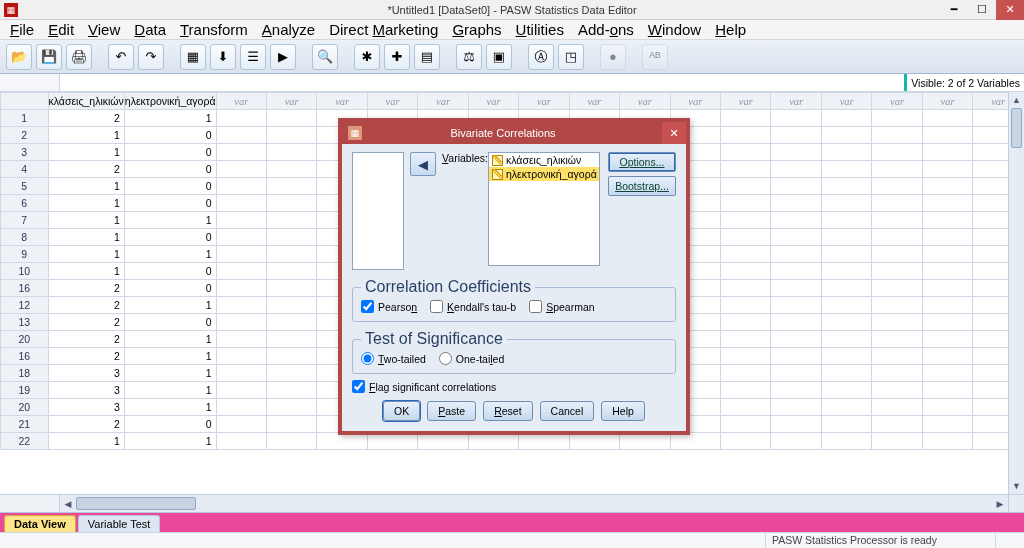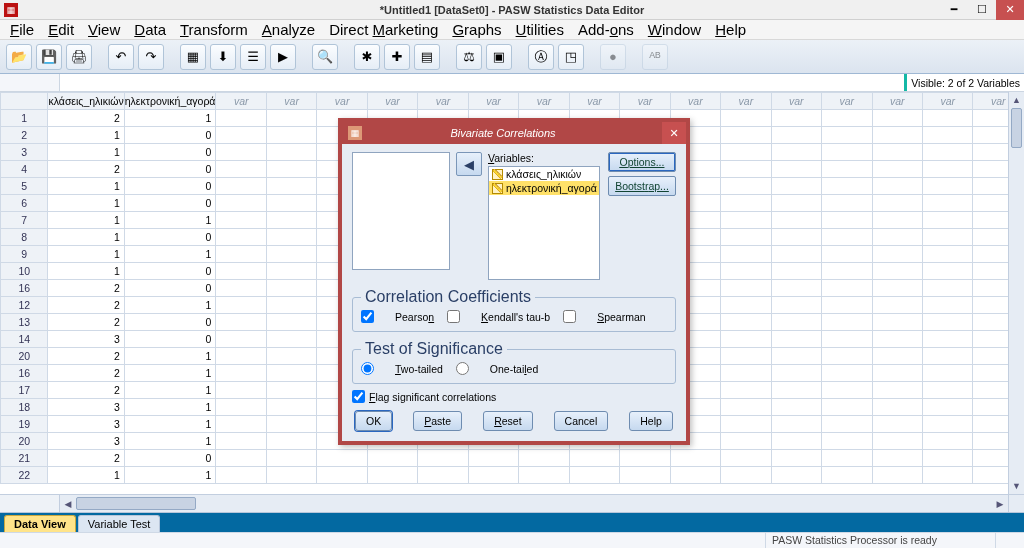--- a/index.html
+++ b/index.html
@@ -1,21 +1,21 @@
 <!DOCTYPE html>
 <html><head>
 <meta charset="utf-8">
 <style>
   * { box-sizing: border-box; margin: 0; padding: 0; font-family: Arial, sans-serif; }
   html, body { width: 1024px; height: 548px; overflow: hidden; background: #fff; font-size: 11px; }
 
   
   .titlebar { height: 20px; background: #f0f0f0; display: flex; align-items: center; position: relative; border-bottom: 1px solid #d0d0d0; }
   .titlebar .app-icon { width: 14px; height: 14px; background: #b11; margin: 0 4px; display:flex;align-items:center;justify-content:center;color:#fff;font-size:9px;}
-  .titlebar .title { position: absolute; left: 50%; transform: translateX(-50%); font-size: 11px; color: #333; font-weight: bold; }
+  .titlebar .title { position: absolute; left: 50%; transform: translateX(-50%); font-size: 11px; color: #333; }
   .titlebar .win-controls { margin-left: auto; display: flex; }
   .titlebar .win-controls div { width: 28px; height: 20px; display: flex; align-items: center; justify-content: center; font-size: 11px; }
   .win-close { background: #c75050; color: #fff; }
 
   
   .menubar { height: 20px; background: #f5f5f5; display: flex; align-items: center; padding: 0 4px; gap: 2px; border-bottom: 1px solid #d8d8d8; }
   .menubar span { padding: 2px 6px; font-size: 15px; cursor: default; }
   .menubar span u { text-decoration: underline; }
 
   
@@ -28,72 +28,72 @@
   .visiblebar .corner { width: 60px; height:100%; border-right:1px solid #ccd6e2; background:#f4f6fa;}
   .visiblebar .spacer { flex:1; }
   .visiblebar .vis-label { font-size: 10.5px; padding: 0 4px; border-left:3px solid #14b8a6; height:100%; display:flex;align-items:center;}
 
   
   .grid-area { position: relative; height: 420px; overflow: hidden; background: #fff; }
   table.grid { border-collapse: collapse; table-layout: fixed; }
   table.grid th, table.grid td { border: 1px solid #cfd9e6; font-size: 10.5px; height: 17px; overflow: hidden; }
   table.grid th.colhead { background: #eef2f7; font-weight: normal; text-align: center; color: #335; width: 55px;}
   table.grid th.colhead.named { width: 60px; color:#000; }
-  table.grid th.colhead.empty { color:#8a98a8; font-style: italic;}
+  table.grid th.colhead.empty { color:#8a98a8; font-style: italic; font-family: Liberation Serif, serif;}
   table.grid th.rowhead { width: 52px; background: #eef2f7; text-align: center; font-weight: normal; color:#335; }
   table.grid th.corner { width: 52px; background:#eef2f7; }
   table.grid td.cell { text-align: right; padding-right: 4px; }
   table.grid td.empty {}
   .vscroll { position:absolute; right:0; top:0; bottom:18px; width:16px; background:#e6ecf4; border-left:1px solid #c2cedf;}
   .vscroll .thumb { position:absolute; top:16px; left:2px; right:2px; height:40px; background:#c8d3e3; border:1px solid #94a9c5; border-radius:2px;}
   .vscroll .arr { position:absolute;left:0;right:0;height:16px;display:flex;align-items:center;justify-content:center;font-size:9px;color:#557;}
   .hscroll-wrap { position:absolute; bottom:0; left:60px; right:16px; height:18px; background:#e6ecf4; border-top:1px solid #c2cedf; display:flex;align-items:center;}
   .hscroll-wrap .arr{width:16px;text-align:center;font-size:9px;color:#557;}
   .hscroll-wrap .track{flex:1;position:relative;height:100%;}
   .hscroll-wrap .thumb{position:absolute; left:0; top:2px; bottom:2px; width:120px; background:#c8d3e3; border:1px solid #94a9c5; border-radius:2px;}
   .hscroll-corner{position:absolute;bottom:0;right:0;width:16px;height:18px;background:#e6ecf4;border-left:1px solid #c2cedf;border-top:1px solid #c2cedf;}
   .hscroll-left-gap{position:absolute;bottom:0;left:0;width:60px;height:18px;background:#eef2f7;border-top:1px solid #c2cedf;border-right:1px solid #c2cedf;}
 
   
-  .viewtabs { height: 20px; background: #0369a1; border-top: 1px solid #b7c6da; display: flex; align-items: flex-end; padding-left: 4px; }
+  .viewtabs { height: 20px; background: #ec4899; border-top: 1px solid #b7c6da; display: flex; align-items: flex-end; padding-left: 4px; }
   .viewtabs .tab { padding: 2px 9px; font-size: 11px; border: 1px solid #b7c6da; border-bottom: none; margin-right: 2px; border-radius: 3px 3px 0 0; background:#dce6f2; }
   .viewtabs .tab.active { background: #ffe48a; border-color:#caa93f; font-weight:bold;}
 
   
   .statusbar { height: 16px; background: #f4f6fa; border-top: 1px solid #cfd9e6; display:flex; font-size:10.5px; color:#444;}
   .statusbar .cell1{flex:1; border-right:1px solid #cfd9e6;}
   .statusbar .cell2{width:230px; padding:1px 6px; border-right:1px solid #cfd9e6;}
   .statusbar .cell3{width:28px;}
 
   
   .dialog { position: absolute; left: 338px; top: 118px; width: 352px; background: #e6ecf4; border: 4px solid #b14746; box-shadow: 2px 2px 6px rgba(0,0,0,.25);}
   .dlg-title { height: 22px; background: #b14746; color:#fff; display:flex; align-items:center; font-size:11px;}
   .dlg-title .dlg-icon{width:14px;height:14px;background:#d97;margin:0 6px;display:flex;align-items:center;justify-content:center;font-size:9px;}
-  .dlg-title .dlg-text{flex:1;text-align:center;padding-right:24px;font-style:italic;}
+  .dlg-title .dlg-text{flex:1;text-align:center;padding-right:24px;}
   .dlg-title .dlg-close{width:24px;height:22px;background:#c75050;display:flex;align-items:center;justify-content:center;color:#fff;}
   .dlg-body { padding: 8px 10px 10px; position:relative;}
   .dlg-top { display:flex; gap:6px; align-items:flex-start;}
   .listbox { background:#fff; border:1px solid #8fa4bf; width:120px; height:118px; font-size:10.5px; overflow:hidden;}
   .move-col{display:flex;flex-direction:column;justify-content:center;}
   .move-btn{width:26px;height:24px;border:1px solid #7a96b8;background:linear-gradient(#e7f0fb,#c6d9ef);border-radius:2px;display:flex;align-items:center;justify-content:center;color:#2a3f66;font-size:13px;}
-  .vars-col{display:flex;flex-direction:column;}
+  .vars-col{display:flex;flex-direction:row;}
   .vars-label{font-size:10.5px;margin-bottom:2px;}
   .vars-list{background:#fff;border:1px solid #8fa4bf;width:112px;height:114px;font-size:10.5px;}
   .vars-list .item{padding:1px 3px;display:flex;align-items:center;gap:3px;}
   .vars-list .item.sel{background:#ffe169;}
   .ruler{width:11px;height:11px;display:inline-flex;align-items:center;justify-content:center;font-size:9px;color:#b48a00;border:1px solid #b48a00;background:#fff2c4;}
   .side-btns{display:flex;flex-direction:column;gap:4px;margin-left:2px;}
   .opt-btn{width:68px;height:20px;font-size:10.5px;border:1px solid #6e8cb0;background:linear-gradient(#e7f0fb,#c6d9ef);border-radius:2px;display:flex;align-items:center;justify-content:center;text-decoration:underline;color:#143;}
   .opt-btn.active{box-shadow:0 0 0 1px #2a67c0 inset;}
   fieldset{border:1px solid #a8bcd4;border-radius:3px;margin-top:8px;padding:4px 8px 6px;font-size:10.5px;}
   legend{font-size:16px;padding:0 4px;color:#2a3f66;}
-  .chk,.rdo{display:inline-flex;align-items:center;gap:21px;margin-right:10px;}
+  .chk,.rdo{display:inline-flex;align-items:center;gap:4px;margin-right:10px;}
   .chk input,.rdo input{margin:0;}
   .flag-row{margin-top:6px;font-size:10.5px;display:flex;align-items:center;gap:4px;}
-  .dlg-buttons{display:flex;justify-content:center;gap:21px;margin-top:8px;}
+  .dlg-buttons{display:flex;justify-content:center;gap:7px;margin-top:8px;}
   .dlg-btn{height:20px;padding:0 10px;font-size:10.5px;border:1px solid #6e8cb0;background:linear-gradient(#e7f0fb,#c6d9ef);border-radius:3px;display:flex;align-items:center;}
   .dlg-btn.default{box-shadow:0 0 0 1px #2a67c0;}
   .dlg-btn u{text-decoration:underline;}
 </style>
 </head>
 <body>
 
 <div class="titlebar">
   <div class="app-icon">▦</div>
   <div class="title">*Untitled1 [DataSet0] - PASW Statistics Data Editor</div>
@@ -446,41 +446,20 @@
           <td class="empty"></td>
           <td class="empty"></td>
           <td class="empty"></td>
           <td class="empty"></td>
           <td class="empty"></td>
           <td class="empty"></td>
           <td class="empty"></td>
           <td class="empty"></td>
         </tr>
         <tr>
-          <th class="rowhead">14</th>
-          <td class="cell">3</td>
-          <td class="cell">0</td>
-          <td class="empty"></td>
-          <td class="empty"></td>
-          <td class="empty"></td>
-          <td class="empty"></td>
-          <td class="empty"></td>
-          <td class="empty"></td>
-          <td class="empty"></td>
-          <td class="empty"></td>
-          <td class="empty"></td>
-          <td class="empty"></td>
-          <td class="empty"></td>
-          <td class="empty"></td>
-          <td class="empty"></td>
-          <td class="empty"></td>
-          <td class="empty"></td>
-          <td class="empty"></td>
-        </tr>
-        <tr>
           <th class="rowhead">20</th>
           <td class="cell">2</td>
           <td class="cell">1</td>
           <td class="empty"></td>
           <td class="empty"></td>
           <td class="empty"></td>
           <td class="empty"></td>
           <td class="empty"></td>
           <td class="empty"></td>
           <td class="empty"></td>
@@ -489,41 +468,20 @@
           <td class="empty"></td>
           <td class="empty"></td>
           <td class="empty"></td>
           <td class="empty"></td>
           <td class="empty"></td>
           <td class="empty"></td>
           <td class="empty"></td>
         </tr>
         <tr>
           <th class="rowhead">16</th>
-          <td class="cell">2</td>
-          <td class="cell">1</td>
-          <td class="empty"></td>
-          <td class="empty"></td>
-          <td class="empty"></td>
-          <td class="empty"></td>
-          <td class="empty"></td>
-          <td class="empty"></td>
-          <td class="empty"></td>
-          <td class="empty"></td>
-          <td class="empty"></td>
-          <td class="empty"></td>
-          <td class="empty"></td>
-          <td class="empty"></td>
-          <td class="empty"></td>
-          <td class="empty"></td>
-          <td class="empty"></td>
-          <td class="empty"></td>
-        </tr>
-        <tr>
-          <th class="rowhead">17</th>
           <td class="cell">2</td>
           <td class="cell">1</td>
           <td class="empty"></td>
           <td class="empty"></td>
           <td class="empty"></td>
           <td class="empty"></td>
           <td class="empty"></td>
           <td class="empty"></td>
           <td class="empty"></td>
           <td class="empty"></td>

